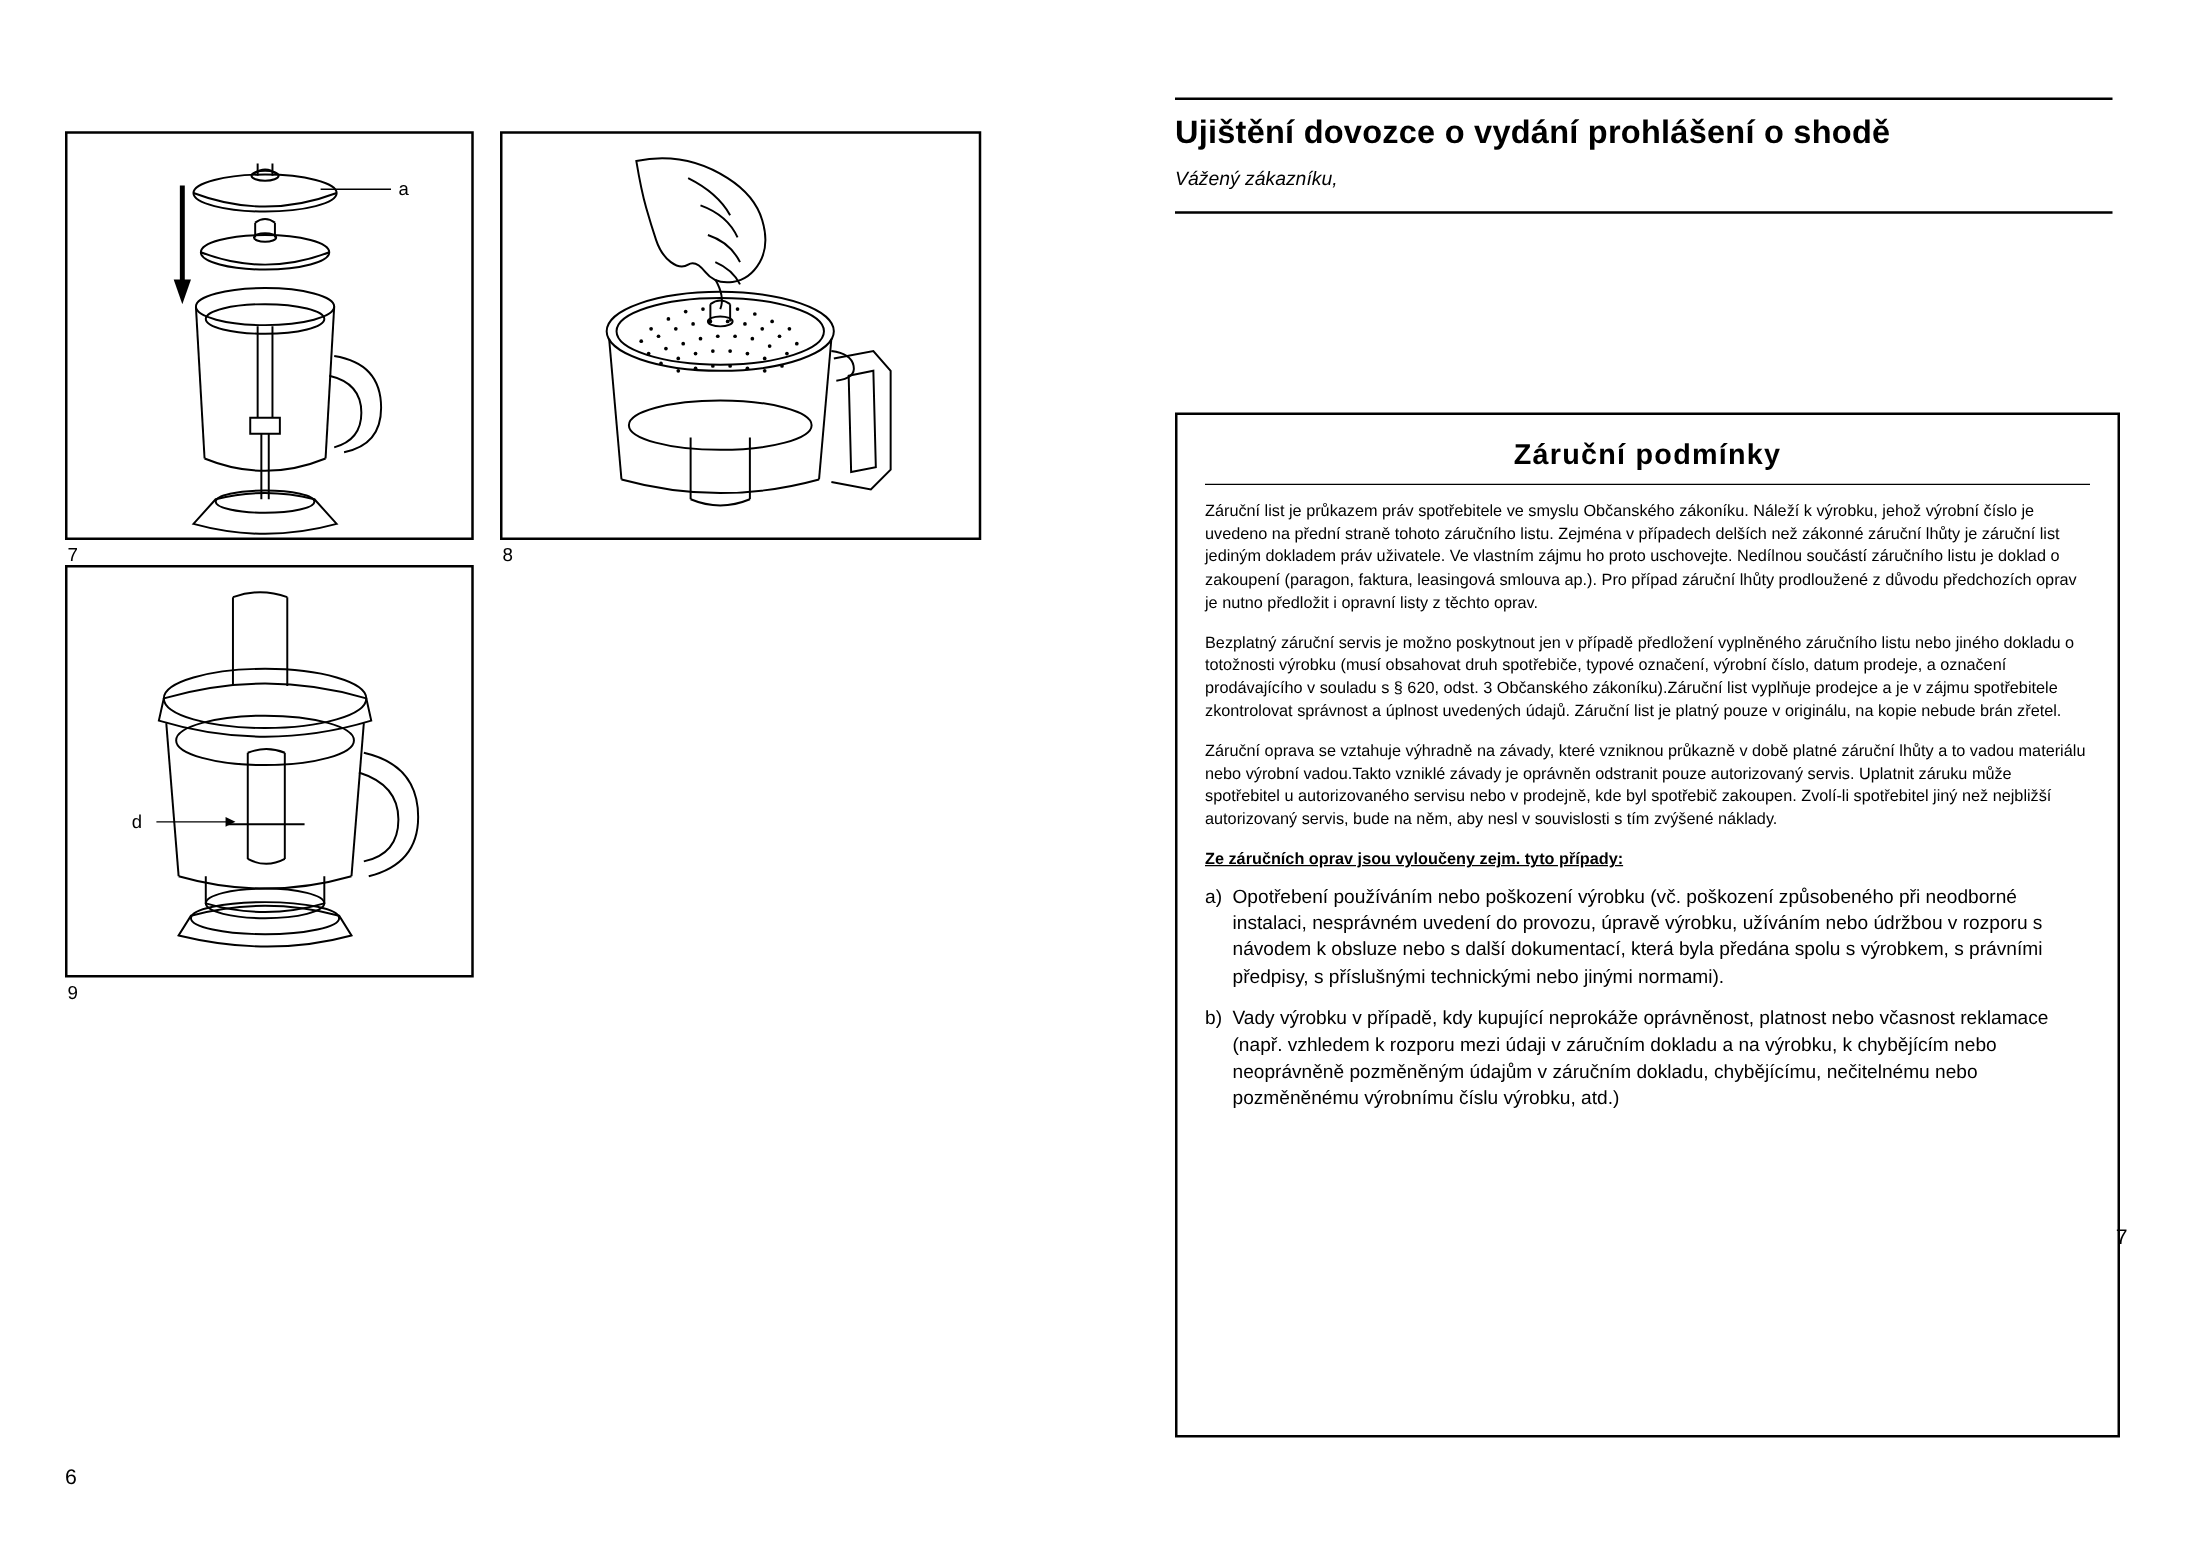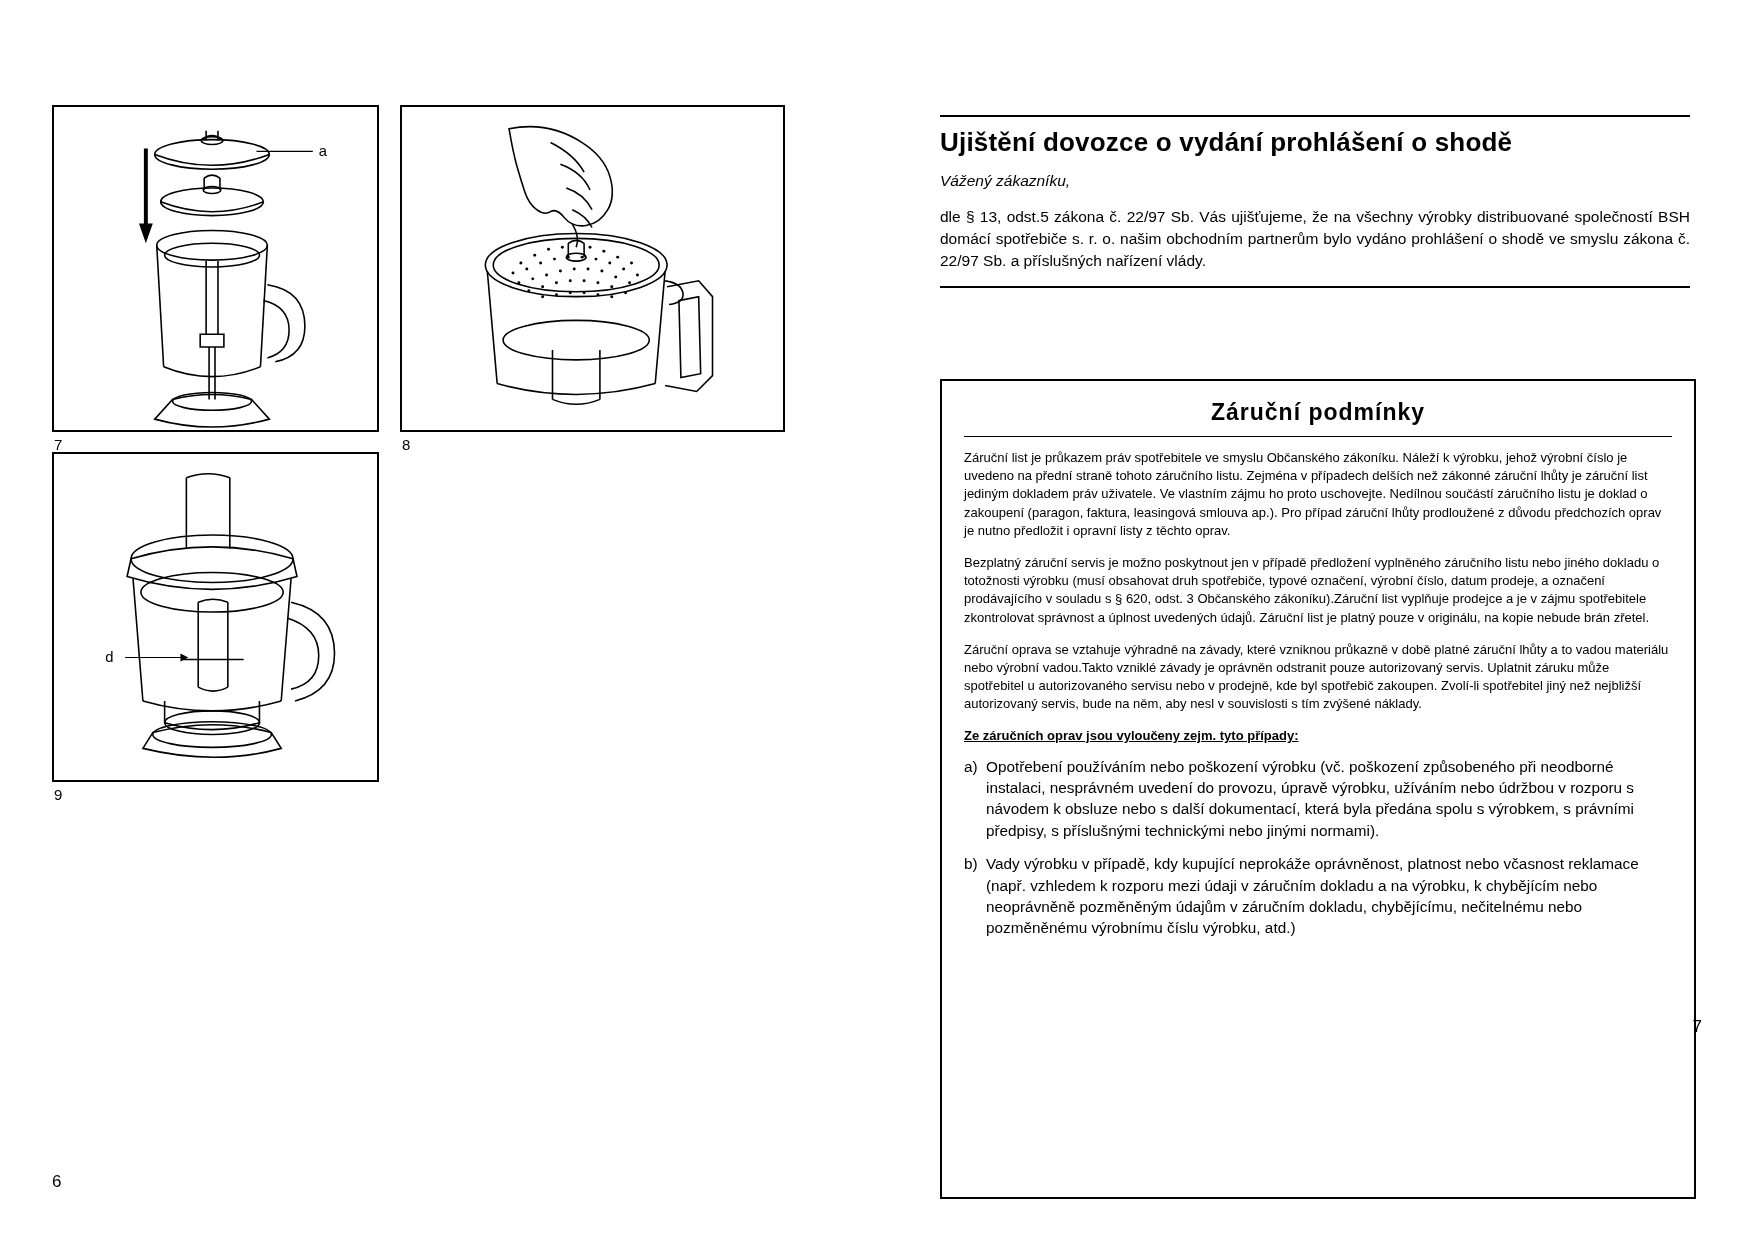--- a/index.html
+++ b/index.html
@@ -22,21 +22,20 @@
   }
   .left-page {
     width: 877px;
     height: 1240px;
     position: relative;
   }
   .right-page {
     width: 877px;
     height: 1048px;
     position: relative;
-    margin-top: 37px;
   }
 
   
   .fig {
     position: absolute;
     border: 2px solid #000;
     background: #fff;
     box-sizing: border-box;
   }
   .fig7 { left: 52px; top: 105px; width: 327px; height: 327px; }
@@ -90,21 +89,21 @@
   .decl p.greet { margin-bottom: 14px; font-style: italic; }
   .rule-bottom {
     border: 0;
     border-top: 2px solid #000;
     margin: 14px 0 0 0;
   }
 
   .warranty-box {
     position: absolute;
     left: 63px;
-    top: 342px;
+    top: 330px;
     width: 756px;
     height: 820px;
     border: 2px solid #000;
     box-sizing: border-box;
   }
   .wb-inner {
     padding: 16px 22px 10px 22px;
   }
   h2.warranty-title {
     font-size: 23px;
@@ -303,21 +302,20 @@
     <div class="folio folio-left">6</div>
   </div>
 
   <div class="right-page">
 
     <div class="rp-inner">
       <hr class="rule">
       <h1 class="decl-title">Ujištění dovozce o vydání prohlášení o shodě</h1>
       <div class="decl">
         <p class="greet">Vážený zákazníku,</p>
-        <p>dle § 13, odst.5 zákona č. 22/97 Sb. Vás ujišťujeme, že na všechny výrobky distribuované společností BSH domácí spotřebiče s. r. o. našim obchodním partnerům bylo vydáno prohlášení o shodě ve smyslu zákona č. 22/97 Sb. a příslušných nařízení vlády.</p>
       </div>
       <hr class="rule-bottom">
     </div>
 
     <div class="warranty-box">
       <div class="wb-inner">
         <h2 class="warranty-title">Záruční podmínky</h2>
         <hr class="warranty-rule">
 
         <p>Záruční list je průkazem práv spotřebitele ve smyslu Občanského zákoníku. Náleží k výrobku, jehož výrobní číslo je uvedeno na přední straně tohoto záručního listu. Zejména v případech delších než zákonné záruční lhůty je záruční list jediným dokladem práv uživatele. Ve vlastním zájmu ho proto uschovejte. Nedílnou součástí záručního listu je doklad o zakoupení (paragon, faktura, leasingová smlouva ap.).  Pro případ záruční lhůty prodloužené z důvodu předchozích oprav je nutno předložit i opravní listy z těchto oprav.</p>

